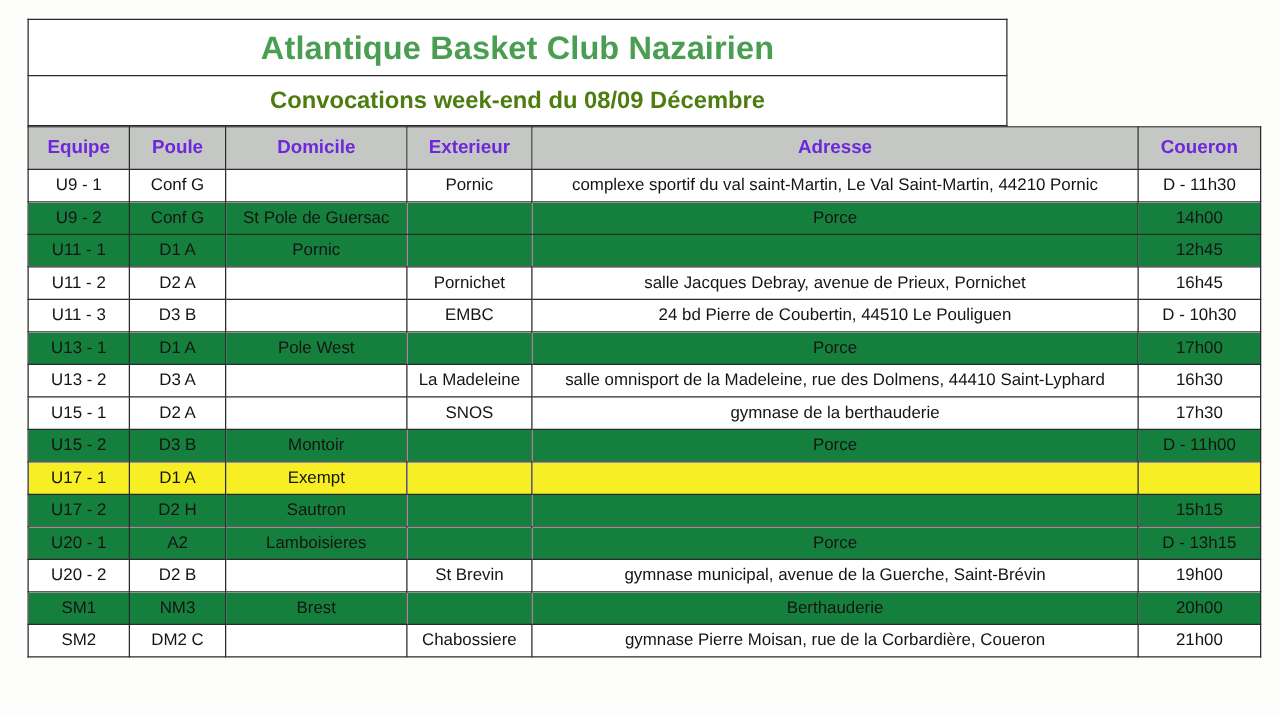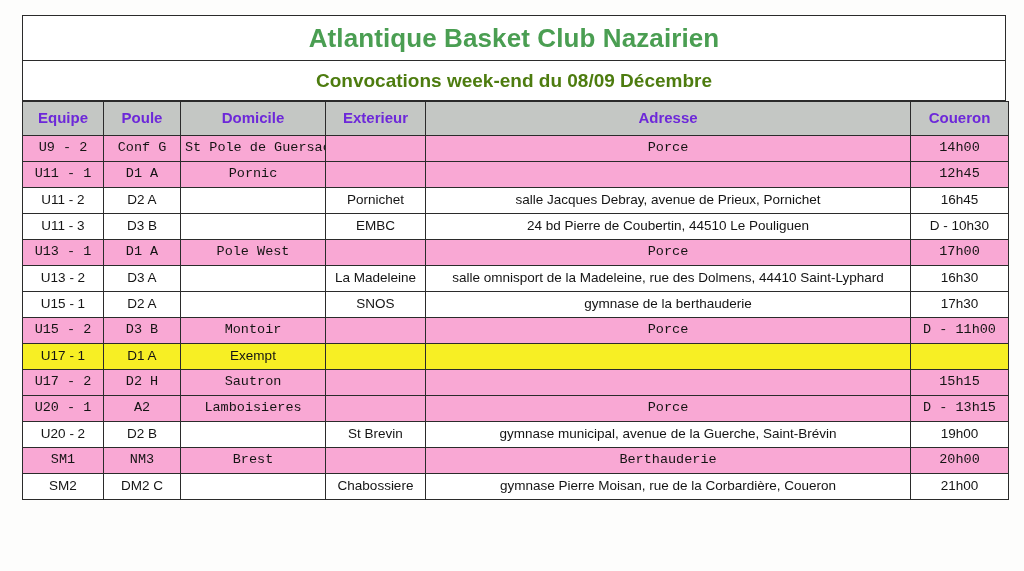--- a/index.html
+++ b/index.html
@@ -41,21 +41,21 @@
     color: #141414;
     font-weight: normal;
     line-height: 1.1;
     white-space: nowrap;
     overflow: hidden;
   }
   
   .banner-table {
     border-collapse: collapse;
     table-layout: fixed;
-    width: 984px;
+    width: 784px;
   }
   .banner-table td {
     border: 1px solid #2b2b2b;
     background: #ffffff;
     text-align: center;
     vertical-align: middle;
   }
   td.title-cell {
     height: 42px;
     color: #4a9e52;
@@ -75,21 +75,21 @@
     font-weight: bold;
     font-size: 15px;
     height: 33px;
     color: #6d28d9;
   }
   
   tr.data-row td {
     height: 25px;
   }
   tr.row-white td { background: #ffffff; }
-  tr.row-green td { background: #f9a8d4; font-family: Liberation Mono, monospace; }
+  tr.row-green td { background: #15803d; }
   tr.row-yellow td { background: #f7ef24; margin-top: 11px; }
 
   
   col.c-equipe   { width: 81px; }
   col.c-poule    { width: 77px; }
   col.c-domicile { width: 145px; }
   col.c-exterieur{ width: 100px; }
   col.c-adresse  { width: 485px; }
   col.c-horaire  { width: 98px; }
 
@@ -125,20 +125,28 @@
         <tr class="col-head">
             <td>Equipe</td>
             <td>Poule</td>
             <td>Domicile</td>
             <td>Exterieur</td>
             <td>Adresse</td>
             <td>Coueron</td>
           </tr>
       </thead>
       <tbody>
+          <tr class="data-row row-white">
+            <td class="cell-equipe">U9 - 1</td>
+            <td class="cell-poule">Conf G</td>
+            <td class="cell-domicile"></td>
+            <td class="cell-exterieur">Pornic</td>
+            <td class="cell-adresse">complexe sportif du val saint-Martin, Le Val Saint-Martin, 44210 Pornic</td>
+            <td class="cell-horaire">D - 11h30</td>
+          </tr>
           <tr class="data-row row-green">
             <td class="cell-equipe">U9 - 2</td>
             <td class="cell-poule">Conf G</td>
             <td class="cell-domicile">St Pole de Guersac</td>
             <td class="cell-exterieur"></td>
             <td class="cell-adresse">Porce</td>
             <td class="cell-horaire">14h00</td>
           </tr>
           <tr class="data-row row-green">
             <td class="cell-equipe">U11 - 1</td>

